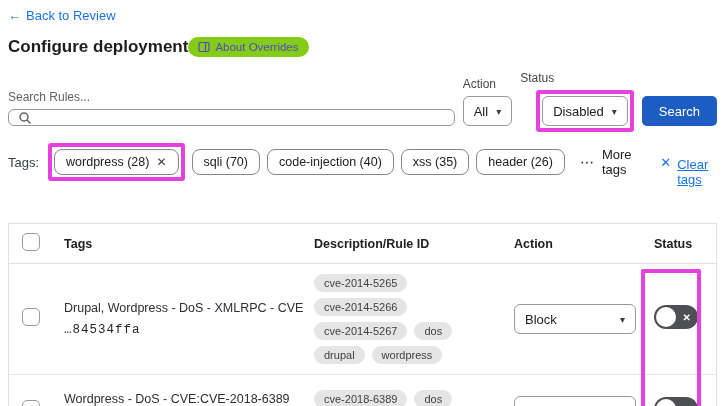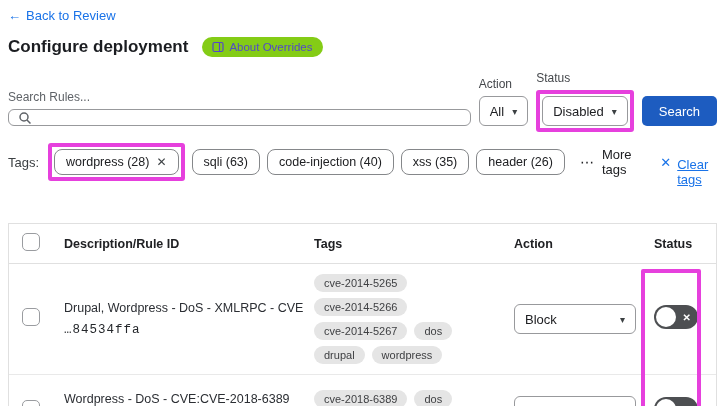--- a/index.html
+++ b/index.html
@@ -4,38 +4,38 @@
 <style>
   * { margin:0; padding:0; box-sizing:border-box; }
   body {
     font-family: "Liberation Sans", sans-serif;
     background:#ffffff; color:#1f2328; width:725px; height:406px; overflow:hidden;
   }
   .page { width:725px; padding:6px 8px 0 8px; position:relative; }
 
   
   .back-link { color:#1a73e8; font-size:13px; text-decoration:none; display:inline-flex; gap:5px; align-items:center; cursor:pointer; }
-  .title-row { display:flex; align-items:center; gap:14px; margin-top:13px; }
+  .title-row { display:flex; align-items:center; margin-top:13px; }
   .page-title { font-size:17px; font-weight:bold; color:#1b1d21; }
   .about-badge { display:inline-flex; align-items:center; gap:5px; background:#84cc16; color:#5348c9;
     font-size:11.5px; padding:4px 10px; border-radius:10px; cursor:pointer; }
 
   
   .filter-row { display:flex; align-items:flex-end; gap:8px; margin-top:14px; }
   .field { display:flex; flex-direction:column; gap:5px; }
   .field-label { font-size:12px; color:#5f6368; }
   .field-label.dark { color:#44474b; }
   .search-box { flex:1; display:flex; align-items:center; height:30px; border:1px solid #98999c; border-radius:6px; background:#fff; padding:0 9px; gap:6px; }
   .search-box input { border:none; outline:none; flex:1; font-size:13px; font-family:"Liberation Sans",sans-serif; background:transparent; }
   .grow { flex:1; }
   .dropdown { display:inline-flex; align-items:center; justify-content:space-between; gap:8px; height:30px;
     border:1px solid #98999c; border-radius:6px; background:#fff; padding:0 10px; font-size:13px; color:#202124; cursor:pointer; white-space:nowrap; }
   .caret { font-size:10px; color:#3c4043; }
   .hl { border:4px solid #e640dd; border-radius:3px; padding:2px; display:inline-flex; }
-  .hl-status { margin-bottom:-6px; }
+  .hl-status { margin-bottom:-6px;margin-left:16px; }
   .search-btn { height:30px; background:#1d5cc0; color:#fff; border:none; border-radius:5px; padding:8px 17px;
     font-size:13px; font-family:"Liberation Sans",sans-serif; cursor:pointer; }
 
   
   .tags-bar { display:flex; align-items:center; gap:7px; margin-top:11px; }
   .tags-label { font-size:13px; color:#3c4043; margin-right:2px; }
   .tag-pill { display:inline-flex; align-items:center; gap:7px; border:1.5px solid #85878a; border-radius:8px;
     background:#fff; padding:5px 11px; font-size:12.5px; color:#202124; cursor:pointer; white-space:nowrap; }
   .pill-close { font-size:12px; color:#3c4043; cursor:pointer; }
   .more-tags { display:inline-flex; align-items:center; gap:7px; font-size:13px; color:#202124; margin-left:8px; cursor:pointer; }
@@ -122,21 +122,21 @@
     <span class="tags-label">Tags:</span>
 
     <span class="hl">
       <span class="tag-pill">
         <span>wordpress (28)</span>
         <span class="pill-close">✕</span>
       </span>
     </span>
 
     <span style="display:inline-flex; gap:7px;">
-        <span class="tag-pill">sqli (63)</span>
+        <span class="tag-pill">sqli (70)</span>
         <span class="tag-pill">code-injection (40)</span>
         <span class="tag-pill">xss (35)</span>
         <span class="tag-pill">header (26)</span>
       </span>
 
     <span class="more-tags">
       <span class="ellipsis-icon">⋯</span>
       <span>More tags</span>
     </span>
 
@@ -144,22 +144,22 @@
       <span>✕</span>
       <span class="label">Clear tags</span>
     </span>
   </div>
 
   <div class="table-wrap">
     <div class="trow thead">
       <div class="cell cell-check">
         <span class="checkbox"></span>
       </div>
+      <div class="cell">Tags</div>
       <div class="cell">Description/Rule ID</div>
-      <div class="cell">Tags</div>
       <div class="cell">Action</div>
       <div class="cell">Status</div>
     </div>
 
     <div class="trow tbody-row row-1">
       <div class="cell cell-check">
         <span class="checkbox"></span>
       </div>
       <div class="cell">
         <div class="desc-line">Drupal, Wordpress - DoS - XMLRPC - CVE:CVE-2...</div>

